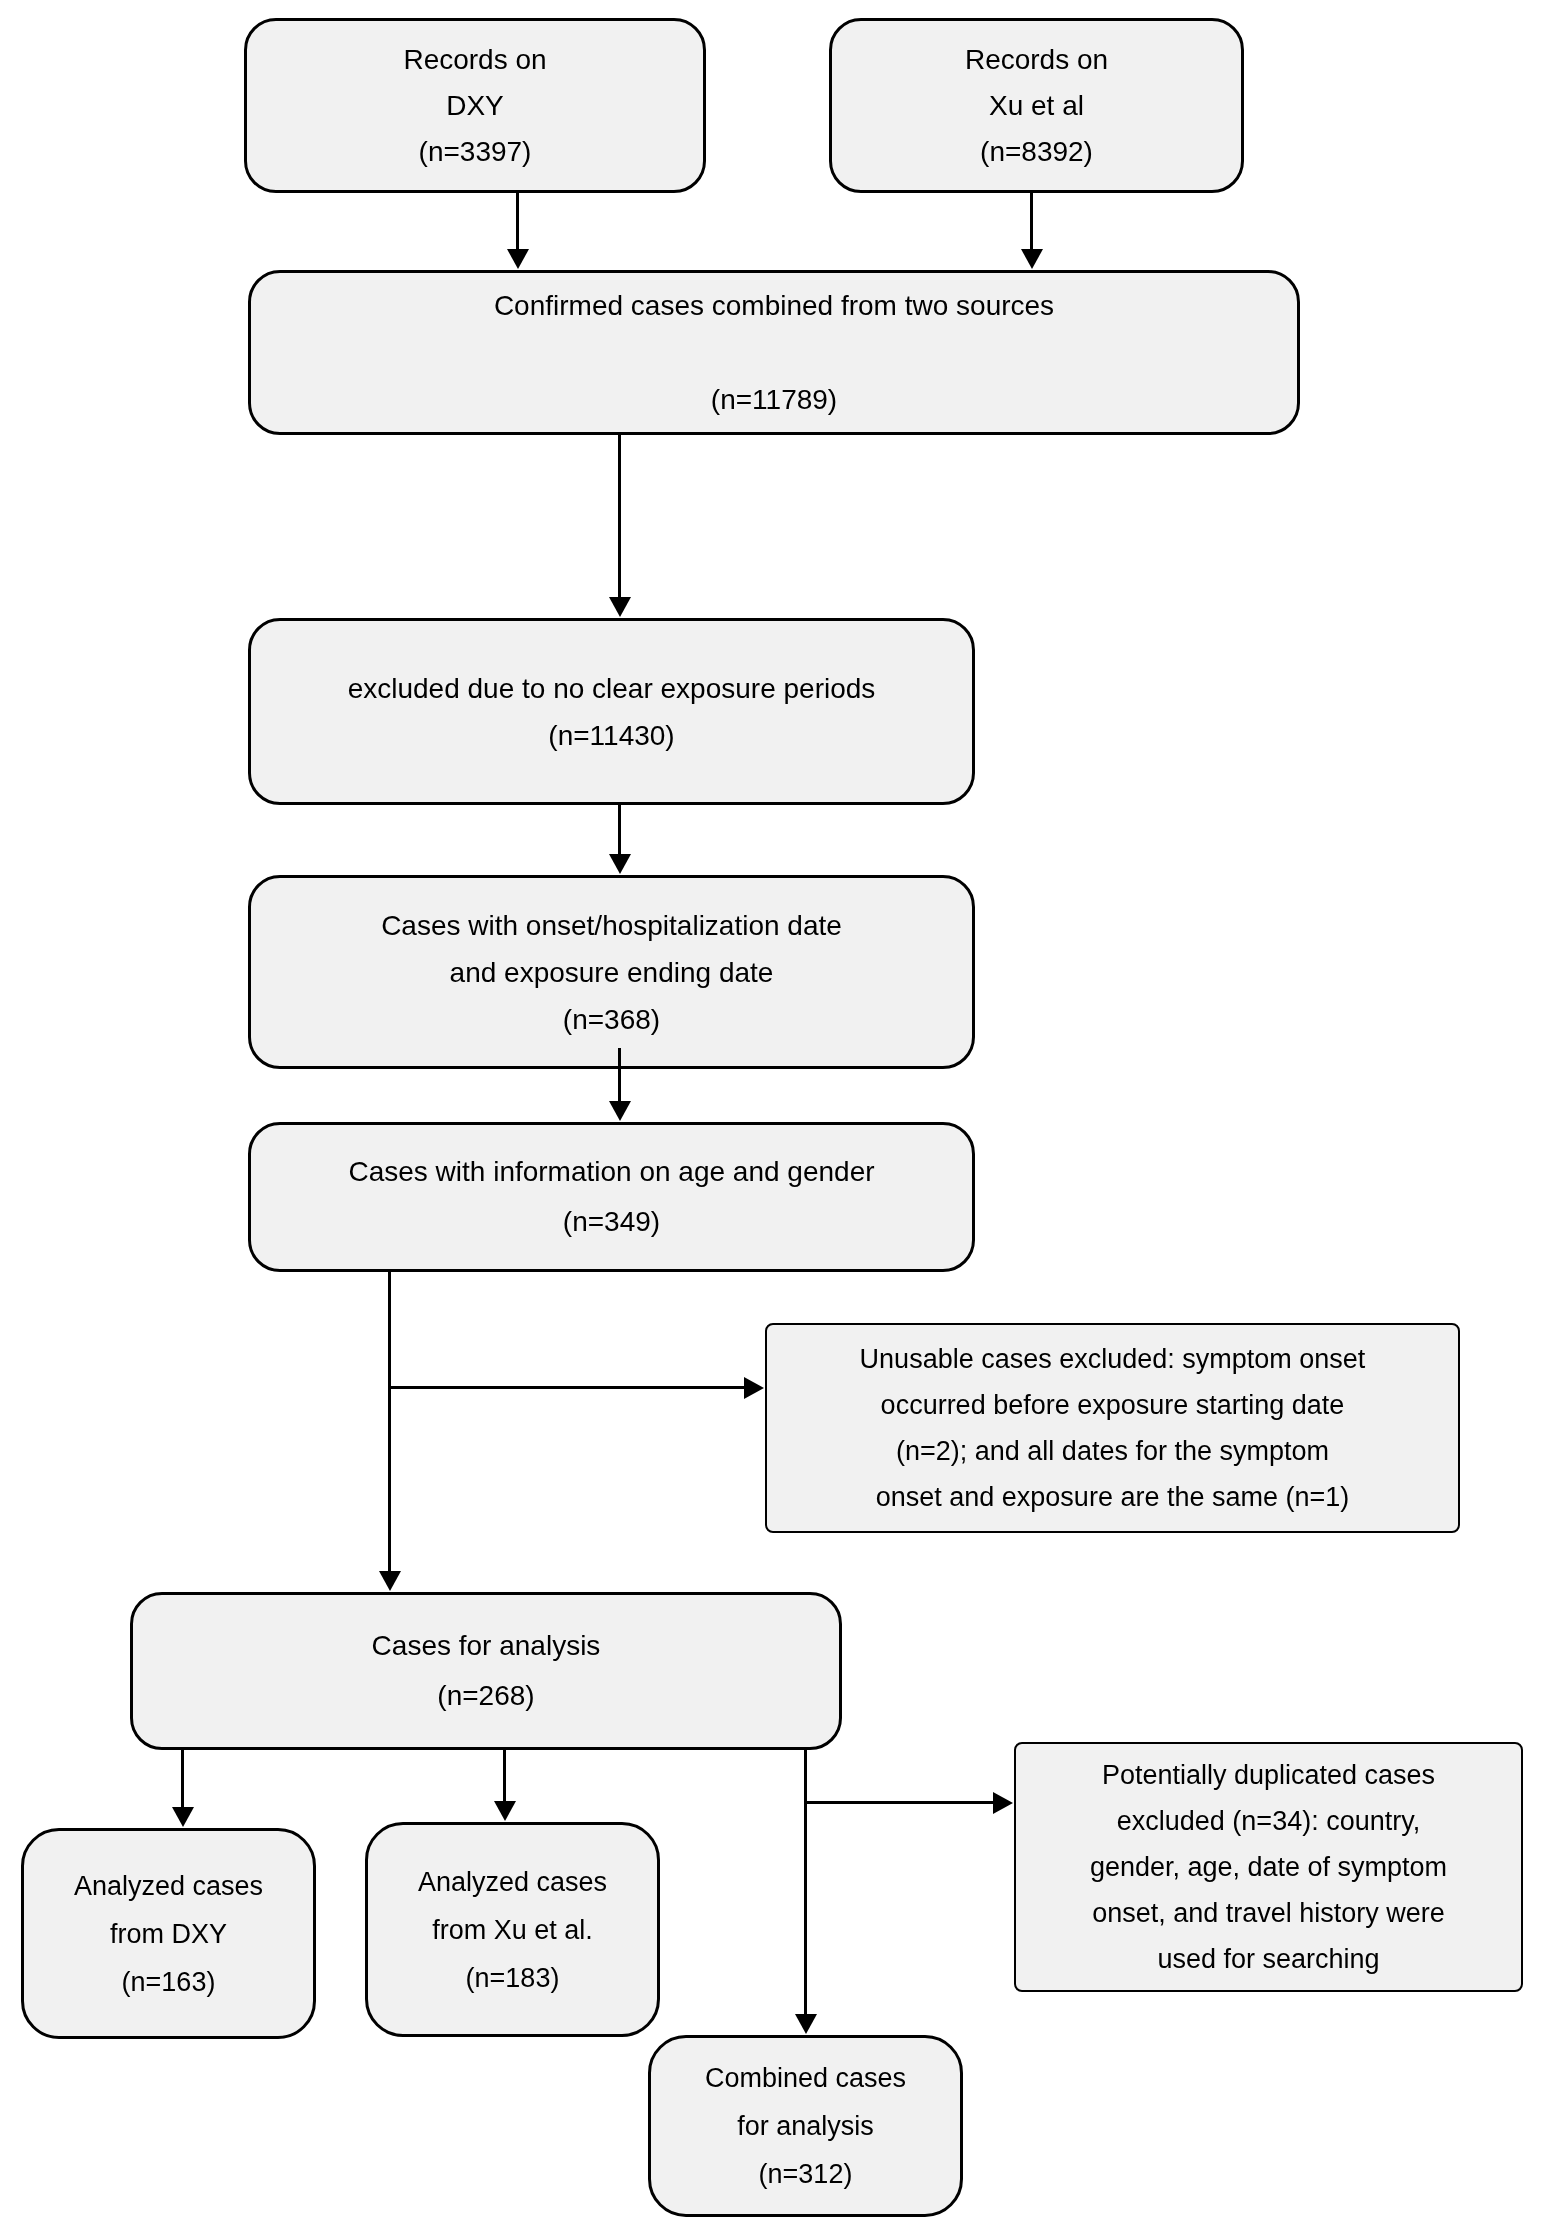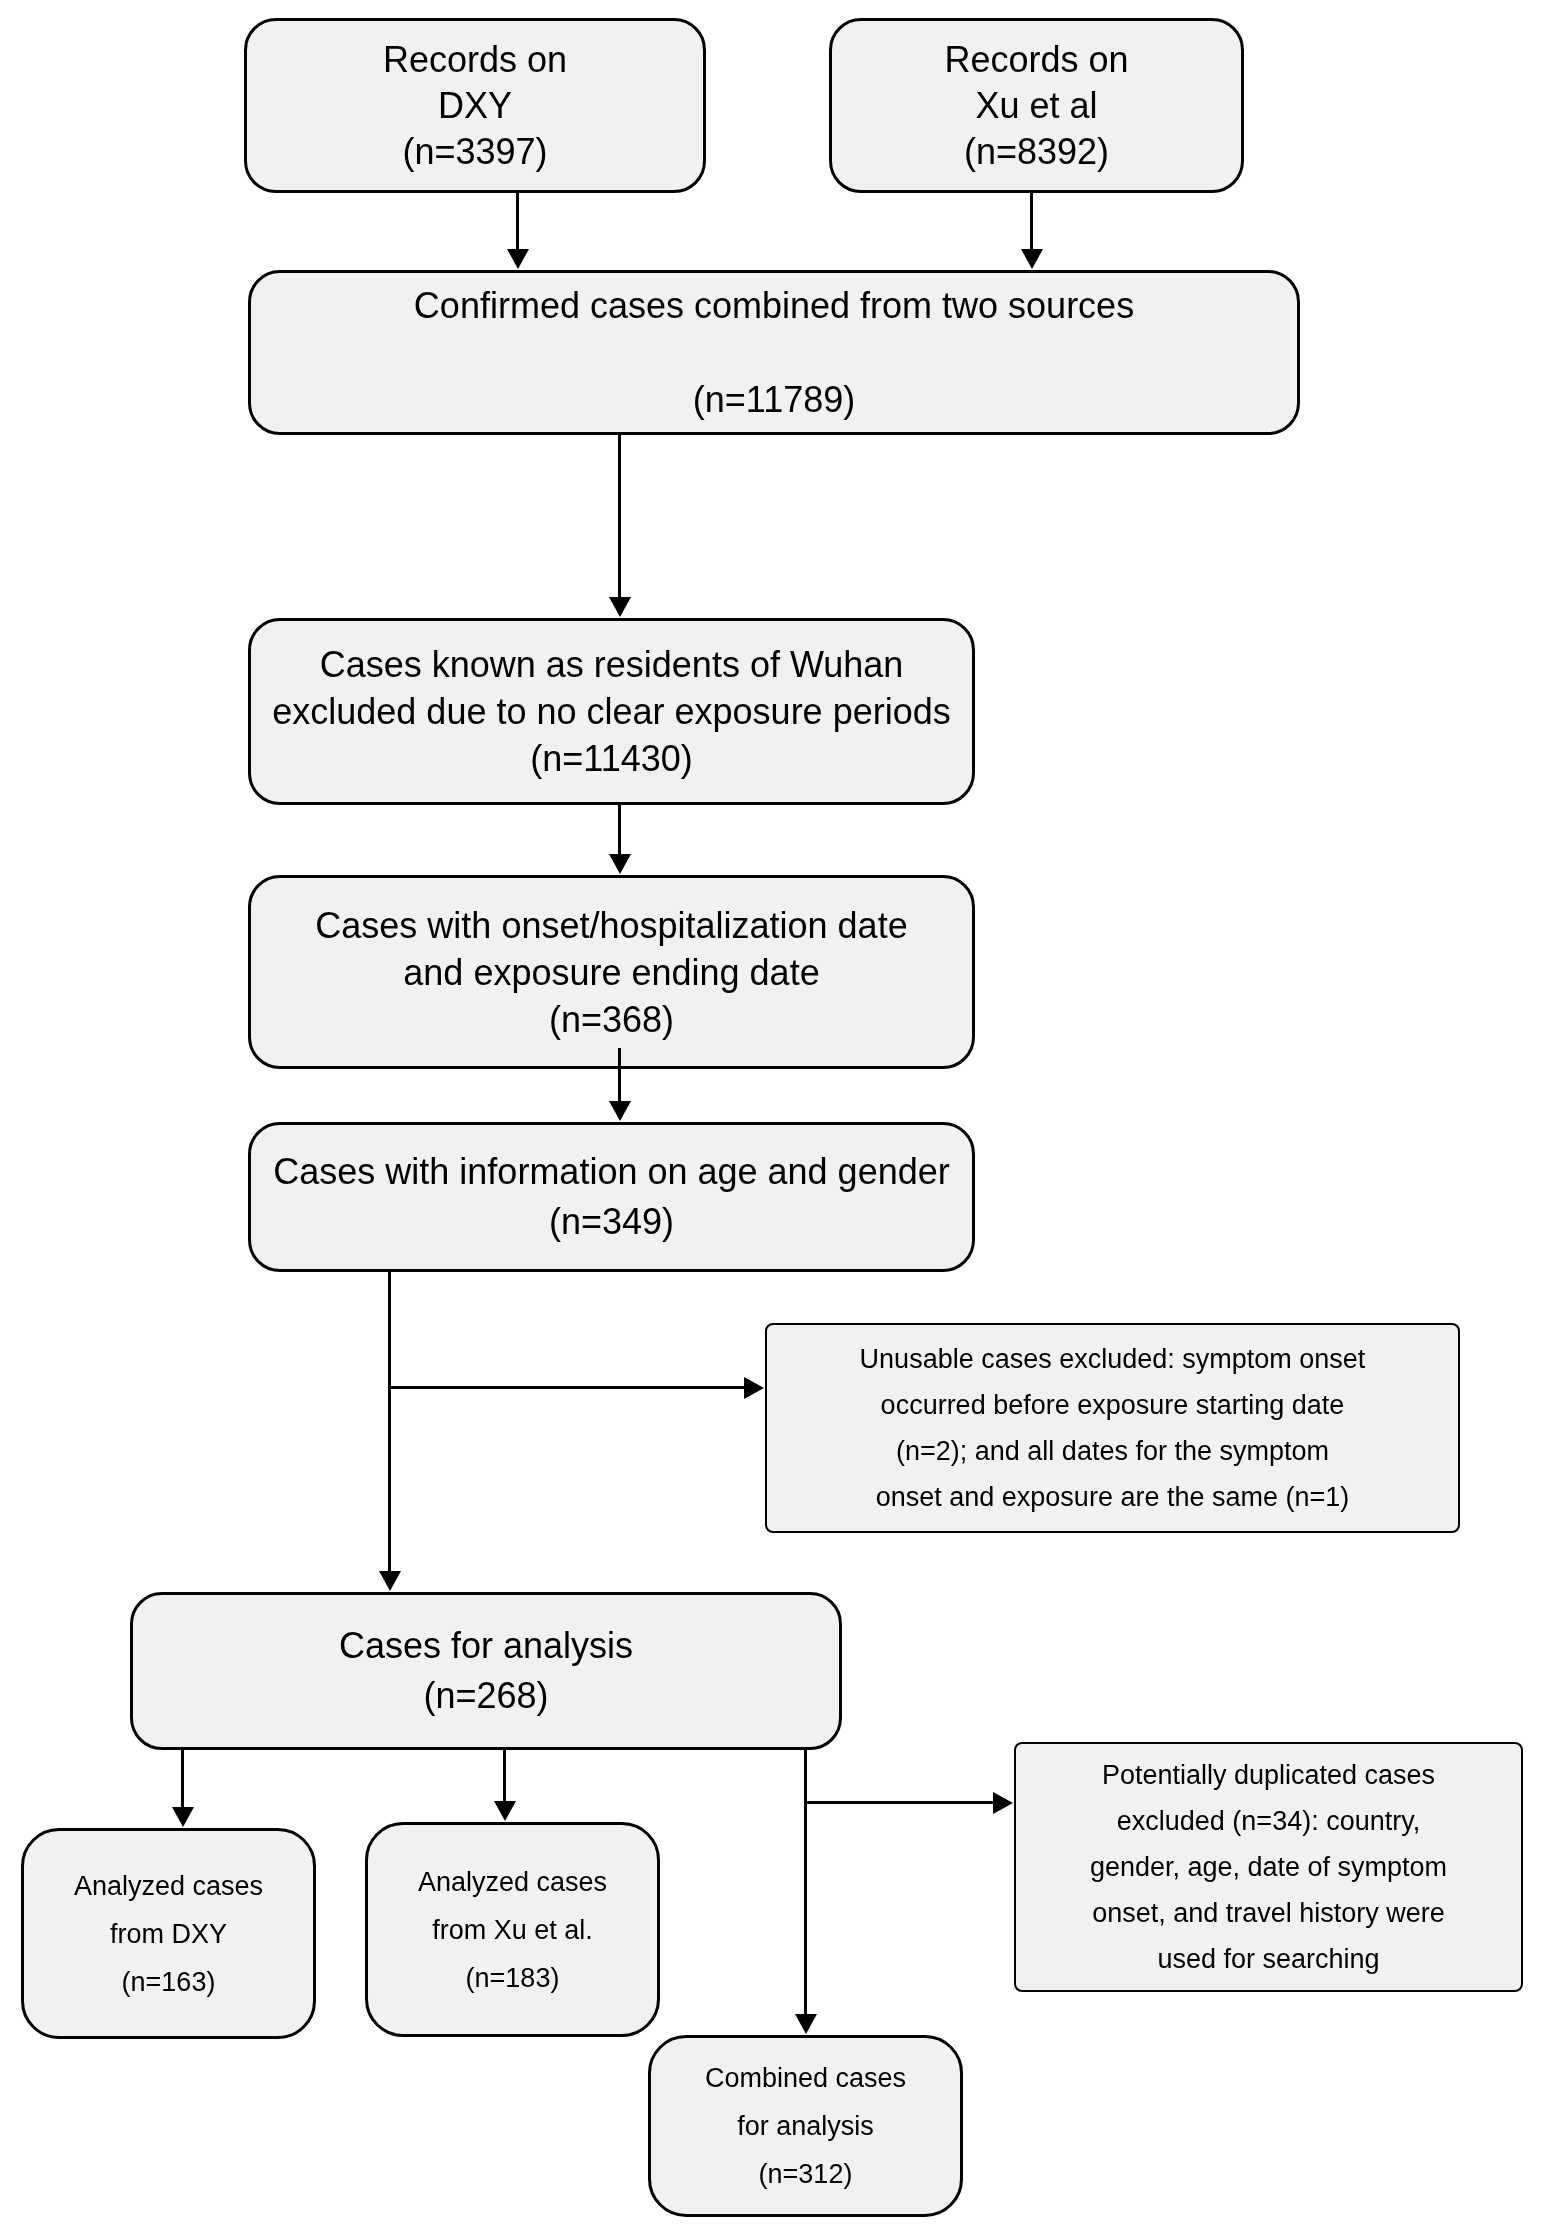--- a/index.html
+++ b/index.html
@@ -15,21 +15,21 @@
     position: absolute;
     background: #f1f1f1;
     border: 3px solid #000;
     border-radius: 32px;
     box-sizing: border-box;
     display: flex;
     flex-direction: column;
     justify-content: center;
     align-items: center;
     text-align: center;
-    font-size: 36px;
+    font-size: 28px;
     line-height: 48px;
   }
   .node.small { border-radius: 38px; font-size: 27px; line-height: 48px; text-align: right; }
   .node.rect  { border-radius: 8px; border-width: 2px; font-size: 27px; line-height: 46px; }
   .lh50 { line-height: 50px; }
   .lh47 { line-height: 47px; }
   .lh46 { line-height: 46px; }
   .lh45 { line-height: 45px; text-align: center; }
   .vline { position: absolute; width: 3px; background: #000; }
   .hline { position: absolute; height: 3px; background: #000; }
@@ -71,21 +71,20 @@
 
   <div class="node lh50" style="left:248px; top:270px; width:1052px; height:165px;gap:44px;">
     <div>Confirmed cases combined from two sources</div>
     <div>(n=11789)</div>
   </div>
 
   <div class="vline" style="left:618px; top:435px; height:165px;"></div>
   <div class="head-down" style="left:609px; top:597px;"></div>
 
   <div class="node lh47" style="left:248px; top:618px; width:727px; height:187px;">
-    <div>Cases known as residents of Wuhan</div>
     <div>excluded due to no clear exposure periods</div>
     <div>(n=11430)</div>
   </div>
 
   <div class="vline" style="left:618px; top:805px; height:52px;"></div>
   <div class="head-down" style="left:609px; top:854px;"></div>
 
   <div class="node lh47" style="left:248px; top:875px; width:727px; height:194px;">
     <div>Cases with onset/hospitalization date</div>
     <div>and exposure ending date</div>

